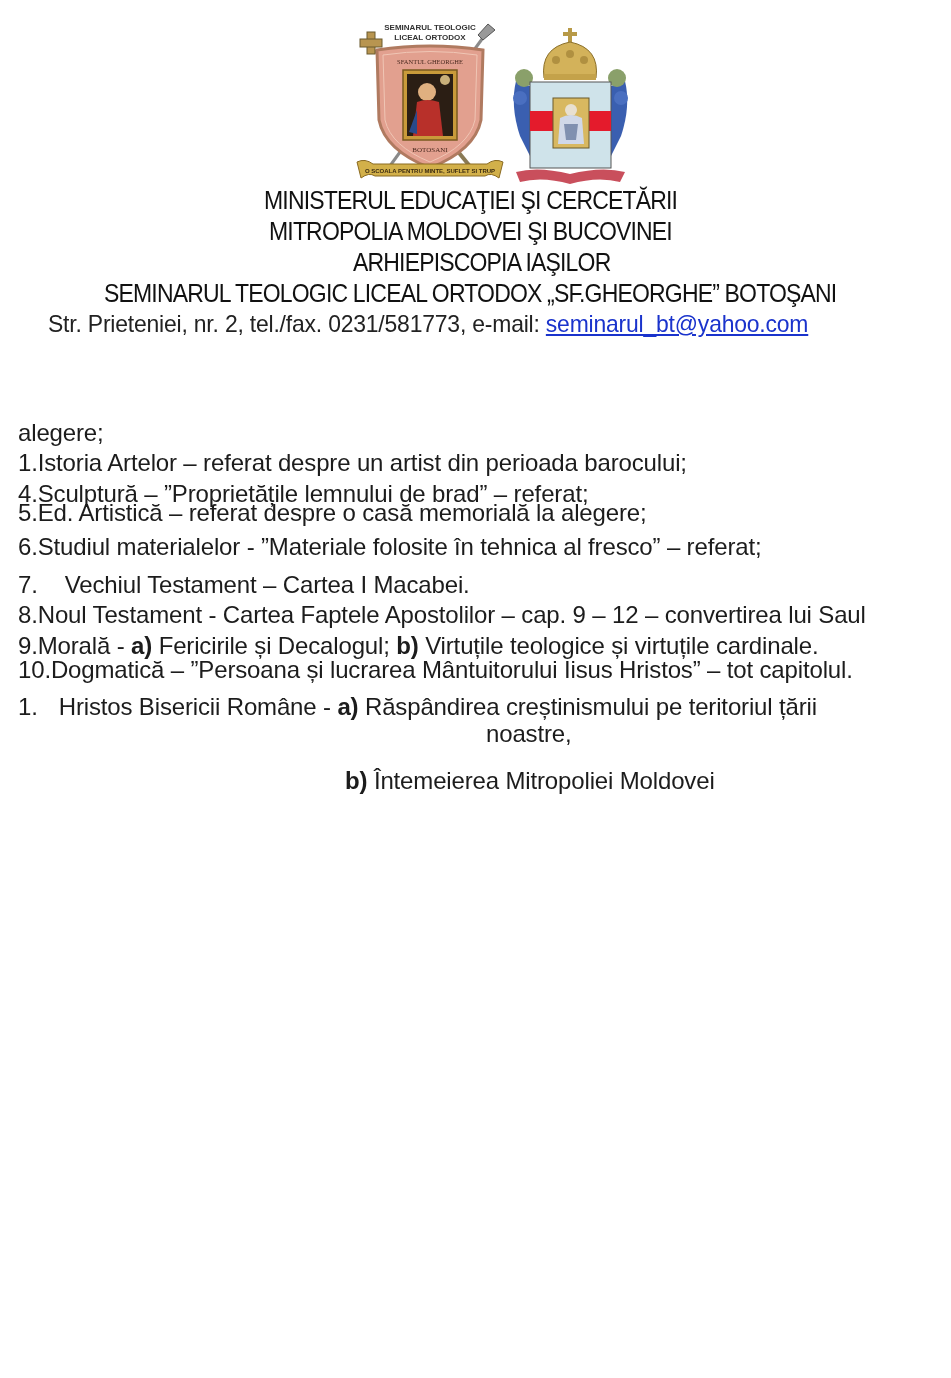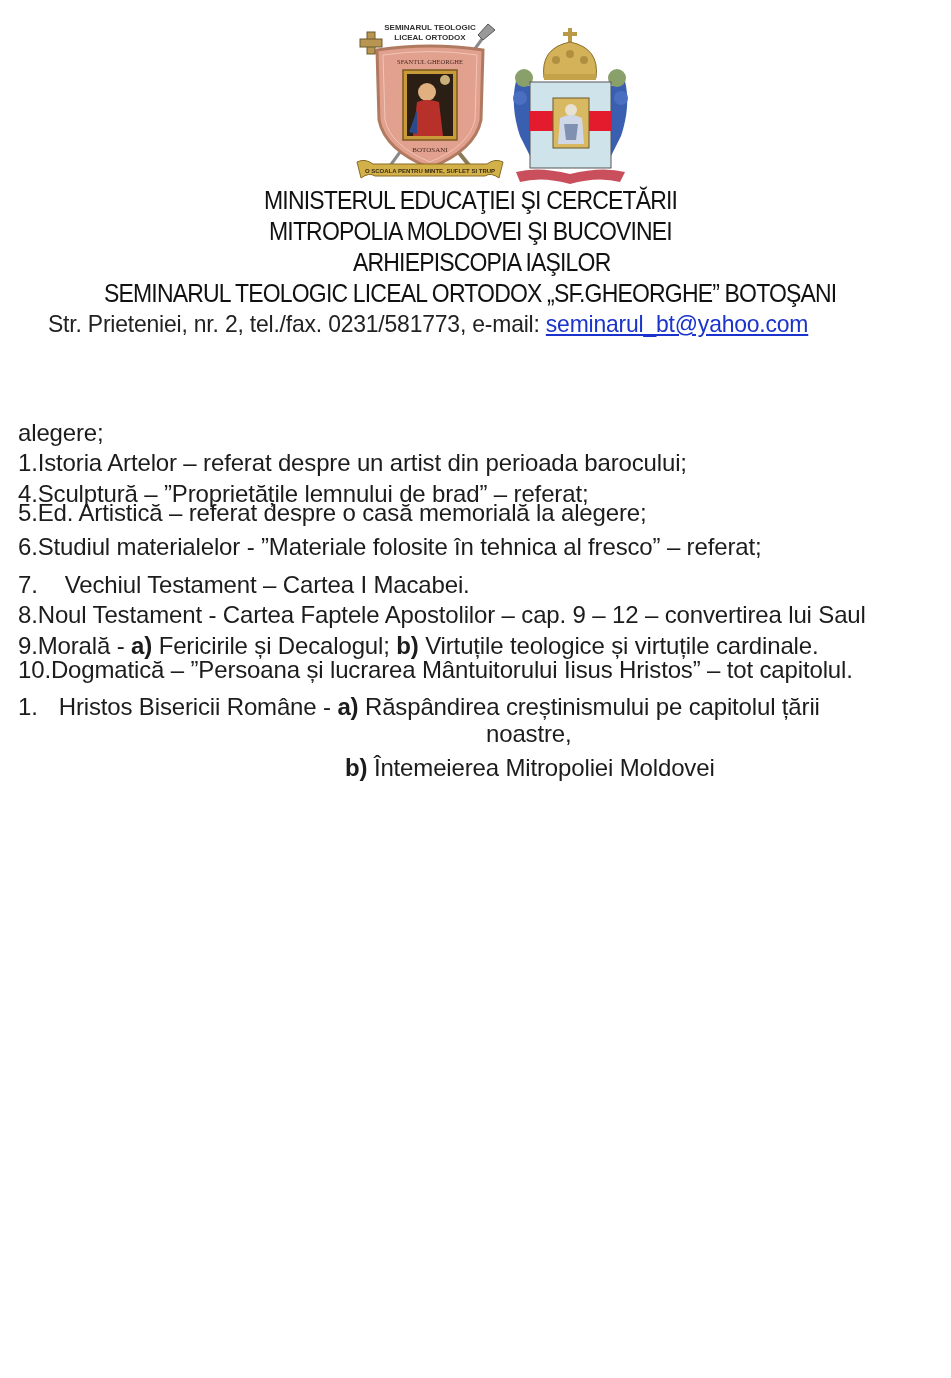--- a/index.html
+++ b/index.html
@@ -155,16 +155,16 @@
 <div class="body-text">
   <div class="line" style="top:0px">alegere;</div>
   <div class="line" style="top:30px">1.Istoria Artelor – referat despre un artist din perioada barocului;</div>
   <div class="line" style="top:61px">4.Sculptură – ”Proprietățile lemnului de brad” – referat;</div>
   <div class="line" style="top:80px">5.Ed. Artistică – referat despre o casă memorială la alegere;</div>
   <div class="line" style="top:114px">6.Studiul materialelor  - ”Materiale folosite în tehnica al fresco” – referat;</div>
   <div class="line" style="top:152px"><span>7.</span><span class="gap" style="width:27px"></span><span>Vechiul Testament – Cartea I Macabei.</span></div>
   <div class="line" style="top:182px">8.Noul Testament - Cartea Faptele Apostolilor – cap. 9 – 12 – convertirea lui Saul</div>
   <div class="line" style="top:213px"><span>9.Morală - </span><b>a)</b><span> Fericirile și Decalogul; </span><b>b)</b><span> Virtuțile teologice și virtuțile cardinale.</span></div>
   <div class="line" style="top:237px">10.Dogmatică – ”Persoana și lucrarea Mântuitorului Iisus Hristos” – tot capitolul.</div>
-  <div class="line" style="top:274px"><span>1.</span><span class="gap" style="width:21px"></span><span>Hristos Bisericii Române - </span><b>a)</b><span> Răspândirea creștinismului pe capitolul țării</span></div>
+  <div class="line" style="top:274px"><span>1.</span><span class="gap" style="width:21px"></span><span>Hristos Bisericii Române - </span><b>a)</b><span> Răspândirea creștinismului pe teritoriul țării</span></div>
   <div class="line" style="top:301px; left:468px">noastre,</div>
-  <div class="line" style="top:335px; left:327px"><b>b)</b><span> Întemeierea Mitropoliei Moldovei</span></div>
+  <div class="line" style="top:348px; left:327px"><b>b)</b><span> Întemeierea Mitropoliei Moldovei</span></div>
 </div>
 
 </body></html>

